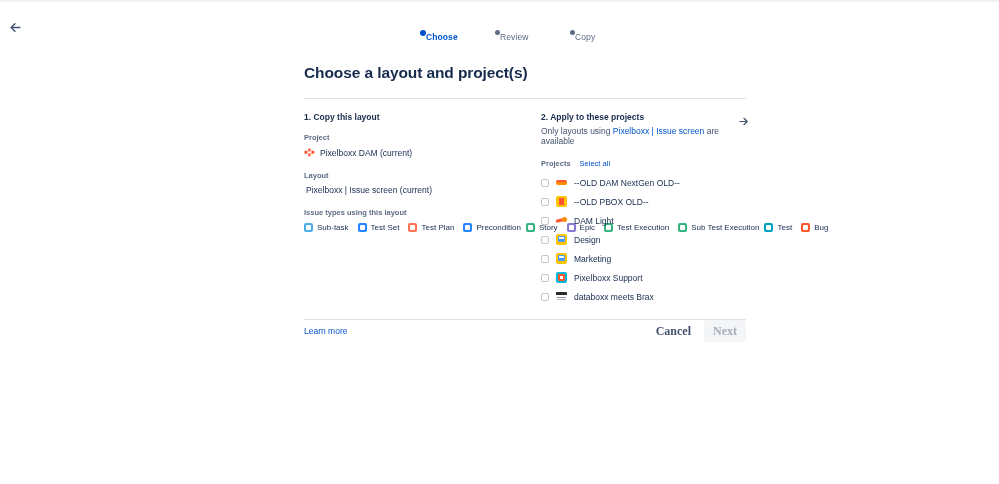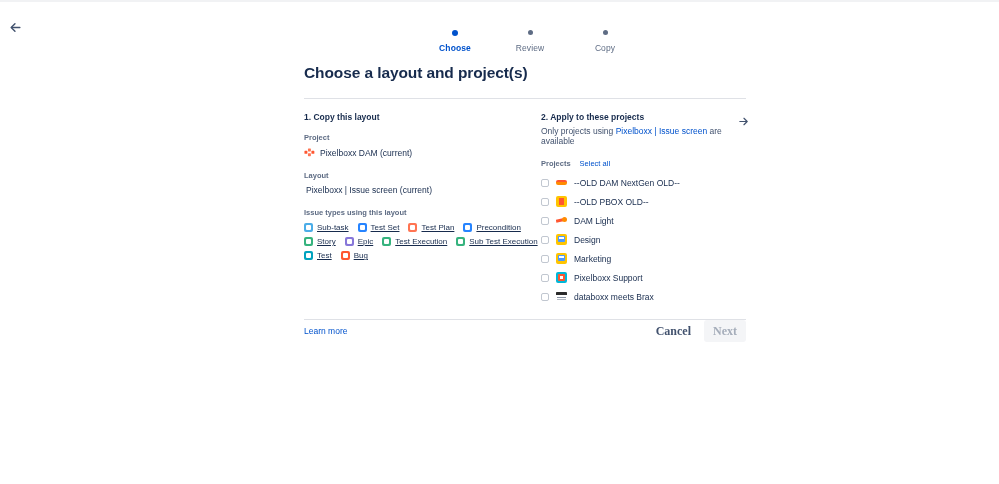--- a/index.html
+++ b/index.html
@@ -31,21 +31,21 @@
 
   
   .stepper {
     position: absolute;
     left: 420px; top: 28px;
     width: 220px;
     display: flex;
     justify-content: space-between;
   }
   .step {
-    display: flex; flex-direction: column; align-items: center;
+    display: flex; flex-direction: row; align-items: center;
     width: 70px;
     cursor: pointer;
   }
   .step-dot {
     width: 5px; height: 5px; border-radius: 50%;
     background: #5e6c84;
     margin-bottom: 8px;
   }
   .step.active .step-dot { background: #0052cc; width: 6px; height: 6px; margin-bottom: 7px; }
   .step-label {
@@ -128,21 +128,21 @@
     cursor: pointer;
   }
 
   
   .issue-types-label {
     font-size: 7.5px;
     color: #5e6c84;
     font-weight: 600;
     margin: 0 0 6px 0;
   }
-  .issue-rows { display: flex; flex-direction: column; gap: 5px; text-decoration: underline; }
+  .issue-rows { display: flex; flex-direction: row; gap: 5px; }
   .issue-row { display: flex; align-items: center; gap: 9px; flex-wrap: nowrap; }
   .issue-chip { display: flex; align-items: center; gap: 4px; }
   .issue-chip .lbl { font-size: 8px; color: #172b4d; white-space: nowrap; }
   .it-icon {
     width: 9px; height: 9px;
     border-radius: 2px;
     flex: 0 0 auto;
     position: relative;
     display: inline-block;
   }
@@ -412,21 +412,21 @@
       <div class="col-right">
         <span class="arrow-between">
           <svg width="11" height="11" viewBox="0 0 24 24" fill="none" stroke="#42526e" stroke-width="2.6" stroke-linecap="round" stroke-linejoin="round">
             <line x1="4" y1="12" x2="19" y2="12"></line>
             <polyline points="13 5 20 12 13 19"></polyline>
           </svg>
         </span>
 
         <div class="col-heading">2. Apply to these projects</div>
         <div class="hint">
-          <span>Only projects using </span><a class="link">Pixelboxx | Issue screen</a><span> are available</span>
+          <span>Only layouts using </span><a class="link">Pixelboxx | Issue screen</a><span> are available</span>
         </div>
 
         <div class="projects-head">
           <span class="lbl">Projects</span>
           <a class="link sel">Select all</a>
         </div>
 
         <div class="proj-list">
             <div class="proj-row">
               <span class="cb"></span>

